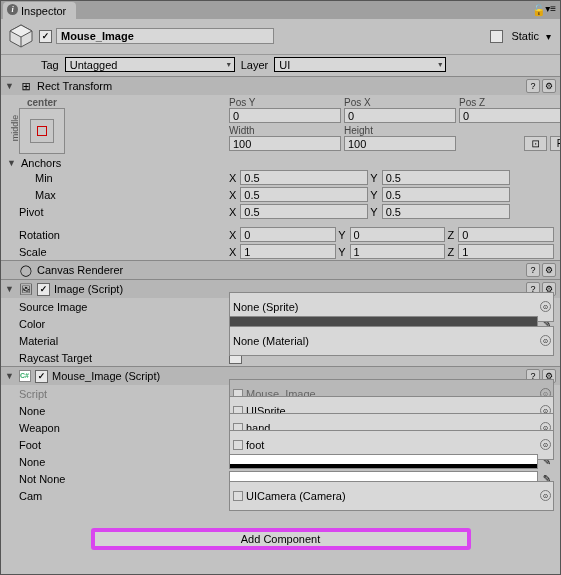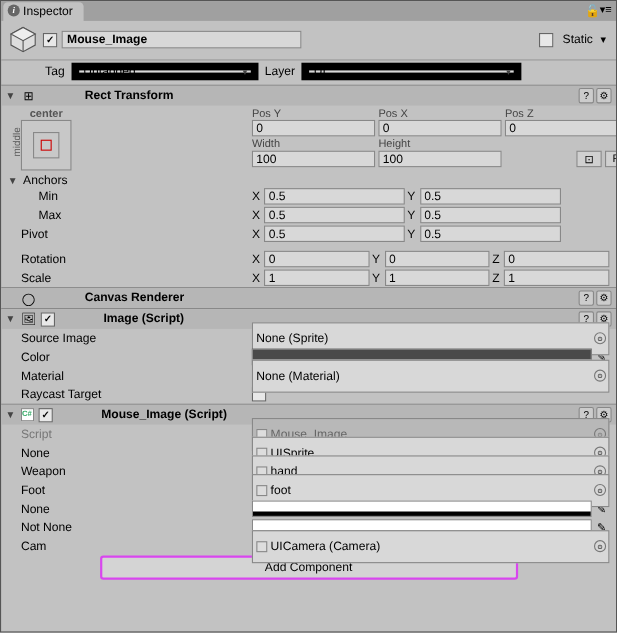--- a/index.html
+++ b/index.html
@@ -12,27 +12,27 @@
 .menu-drop { font-size: 10px; }
 .hdr { padding: 3px 6px 4px 6px; display: flex; align-items: center; gap: 4px; border-bottom: 1px solid #999; }
 .cube-icon { width: 28px; height: 28px; display: flex; align-items: center; justify-content: center; font-size: 22px; }
 .chk { width: 13px; height: 13px; background: #e8e8e8; border: 1px solid #666; display: inline-flex; align-items: center; justify-content: center; font-size: 9px; cursor: pointer; }
 .chk.on::after { content: "✓"; color: #000; font-weight: bold; }
 .name-field { flex: 1; background: #d8d8d8; border: 1px solid #888; padding: 2px 4px; height: 16px; }
 .label-big { font-weight: bold; font-size: 11px; }
 .static-lbl { font-size: 11px; margin-left: 4px; }
 .menu-small { font-size: 10px; padding: 0 3px; }
 .row2 { padding: 2px 6px 4px 40px; display: flex; align-items: center; gap: 6px; }
-.dd { background: #d8d8d8; border: 7px solid #000000; padding: 1px 22px 1px 4px; position: relative; height: 15px; display: inline-flex; align-items: center; cursor: pointer; }
+.dd { background: #d8d8d8; border: 1px solid #000000; padding: 1px 22px 1px 4px; position: relative; height: 15px; display: inline-flex; align-items: center; cursor: pointer; }
 .dd::after { content: "▾"; position: absolute; right: 3px; font-size: 8px; color: #444; }
 .comp { border-top: 1px solid #888; }
 .comp-hdr { background: #b6b6b6; padding: 2px 4px; display: flex; align-items: center; gap: 4px; height: 18px; }
 .fold { width: 10px; font-size: 9px; color: #444; cursor: pointer; }
 .comp-icon { width: 14px; height: 14px; display: flex; align-items: center; justify-content: center; font-size: 11px; }
-.comp-title { font-weight: bold; flex: 1; margin-left: 40px; }
+.comp-title { font-weight: normal; flex: 1; }
 .comp-ctrls { display: flex; gap: 2px; align-items: center; }
 .help-btn, .gear-btn { width: 14px; height: 14px; background: #ccc; border: 1px solid #888; border-radius: 2px; display: flex; align-items: center; justify-content: center; font-size: 9px; cursor: pointer; }
 .rect-body { padding: 0 6px 4px 6px; position: relative; }
 .anchor-box { position: absolute; left: 18px; top: 2px; text-align: center; font-weight: bold; }
 .anchor-preview { width: 46px; height: 46px; border: 1px solid #888; background: #c8c8c8; position: relative; }
 .anchor-inner { position: absolute; left: 10px; top: 10px; width: 24px; height: 24px; border: 1px solid #888; }
 .anchor-cross { position: absolute; left: 50%; top: 50%; width: 10px; height: 10px; border: 1px solid #c00; transform: translate(-50%,-50%); }
 .anchor-lbl { font-size: 10px; color: #555; }
 .side-lbl { position: absolute; left: 1px; top: 28px; transform: rotate(-90deg); font-size: 9px; color: #555; }
 .grid3 { display: grid; grid-template-columns: 112px 112px 112px; gap: 0 3px; margin-left: 222px; }
@@ -49,21 +49,21 @@
 .obj-field { background: #d8d8d8; border: 1px solid #888; padding: 1px 3px; height: 30px; flex: 1; display: flex; align-items: center; gap: 3px; position: relative; }
 .obj-field.dis { background: #b8b8b8; color: #666; }
 .obj-target { position: absolute; right: 2px; width: 11px; height: 11px; border-radius: 50%; border: 1px solid #777; display: flex; align-items: center; justify-content: center; font-size: 6px; cursor: pointer; }
 .color-field { flex: 1; height: 15px; border: 1px solid #888; background: #4a4a4a; position: relative; }
 .color-field.white { background: #fff; }
 .color-alpha { position: absolute; bottom: 0; left: 0; right: 0; height: 4px; background: #fff; }
 .eyedrop { width: 14px; height: 14px; cursor: pointer; display: flex; align-items: center; justify-content: center; font-size: 10px; }
 .tiny-icon { width: 10px; height: 10px; border: 1px solid #888; background: #ddd; display: inline-block; }
 .script-icon { width: 12px; height: 12px; background: #fff; border: 1px solid #888; position: relative; }
 .script-icon.cs::before { content: "C#"; font-size: 7px; font-weight: bold; color: #3a6; position: absolute; left: 0; top: 1px; }
-.add-comp { margin: 0 auto 0; display: block; width: 380px; height: 22px; background: #d4d4d4; border: 2px solid #d946ef; border-radius: 3px; cursor: pointer; font-size: 11px; }
+.add-comp { margin: 24px auto 0; display: block; width: 380px; height: 22px; background: #d4d4d4; border: 4px solid #d946ef; border-radius: 3px; cursor: pointer; font-size: 11px; }
 .spacer { flex: 1; }
 </style>
 </head>
 <body>
 
 <div class="tab-bar">
   <div class="tab">
     <span class="i-icon">i</span>
     <span>Inspector</span>
   </div>
@@ -85,21 +85,21 @@
   <input class="name-field label-big" value="Mouse_Image" style="">
   <div class="spacer"></div>
   <span class="chk"></span>
   <span class="static-lbl">Static</span>
   <span class="menu-small">▾</span>
 </div>
 <div class="row2">
   <span>Tag</span>
   <span class="dd" style="width:170px">Untagged</span>
   <span>Layer</span>
-  <span class="dd" style="width:200px">UI</span>
+  <span class="dd" style="width:172px">UI</span>
 </div>
 
 <div class="comp">
   <div class="comp-hdr">
     <span class="fold">▼</span>
     <span class="comp-icon">⊞</span>
     <span class="comp-title">Rect Transform</span>
     <div class="comp-ctrls">
       <span class="help-btn">?</span>
       <span class="gear-btn">⚙</span>

